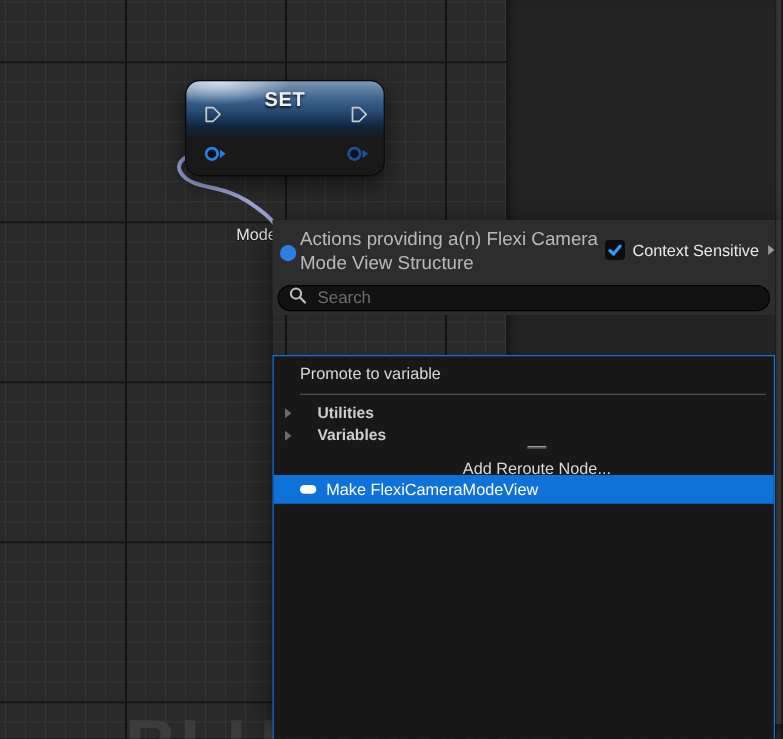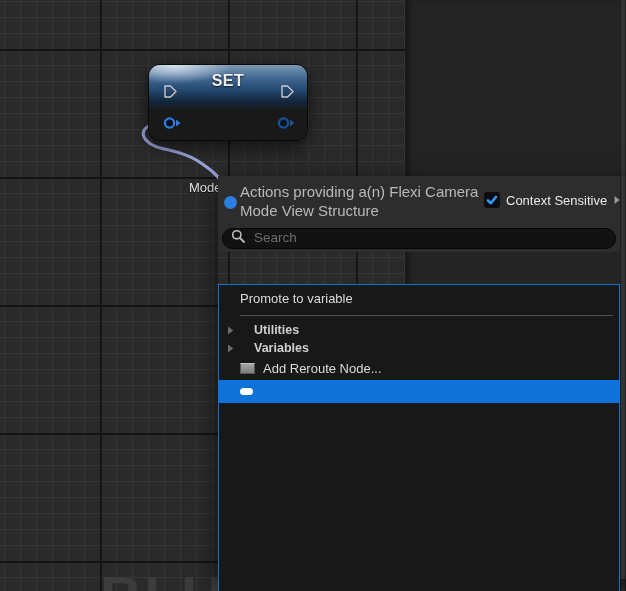--- a/index.html
+++ b/index.html
@@ -49,21 +49,21 @@
     background:#121212;border:1px solid #030303;display:flex;align-items:flex-start;padding:0 8px;gap:6px;}
   .search-bar input{flex:1;background:transparent;border:none;outline:none;color:#cfcfcf;
     font-size:13.5px;}
   .search-bar input::placeholder{color:#6e6e6e;}
   .menu-list{position:absolute;left:0;top:76px;width:402px;height:327px;background:#181818;
     border:1px solid var(--accent,#0e72d8);margin-top:32px;}
   .row{display:flex;align-items:center;color:#dadada;font-size:13px;white-space:nowrap;}
   .row-promote{height:27px;padding-left:21px;}
   .list-sep{border:none;border-top:1px solid #4f4f4f;margin:3px 6px 5px 21px;}
   .row-category{height:18px;padding-left:8px;gap:20px;font-size:12.5px;font-weight:bold;color:#cfcfcf;}
-  .row-reroute{height:23px;padding-left:21px;gap:8px;}
+  .row-reroute{height:23px;padding-left:21px;gap:8px;flex-direction:column;}
   .reroute-icon{width:15px;height:11px;background:linear-gradient(180deg,#a5a5a5,#7c7c7c);
     border:1px solid #555;border-top-color:#c4c4c4;}
   .row-selected{height:23px;padding-left:21px;gap:8px;background:var(--selection,#0e72d8);color:#ffffff;}
   .struct-pill{width:13px;height:7px;border-radius:4px;background:#ffffff;}
 </style>
 </head>
 <body>
 
 <div class="stage">
 
@@ -148,17 +148,18 @@
         <span>Variables</span>
       </div>
 
       <div class="row row-reroute">
         <span class="reroute-icon"></span>
         <span>Add Reroute Node...</span>
       </div>
 
       <div class="row row-selected">
         <span class="struct-pill"></span>
+        <span>Make FlexiCameraModeView</span>
       </div>
     </div>
   </div>
 
 </div>
 
 </body></html>

